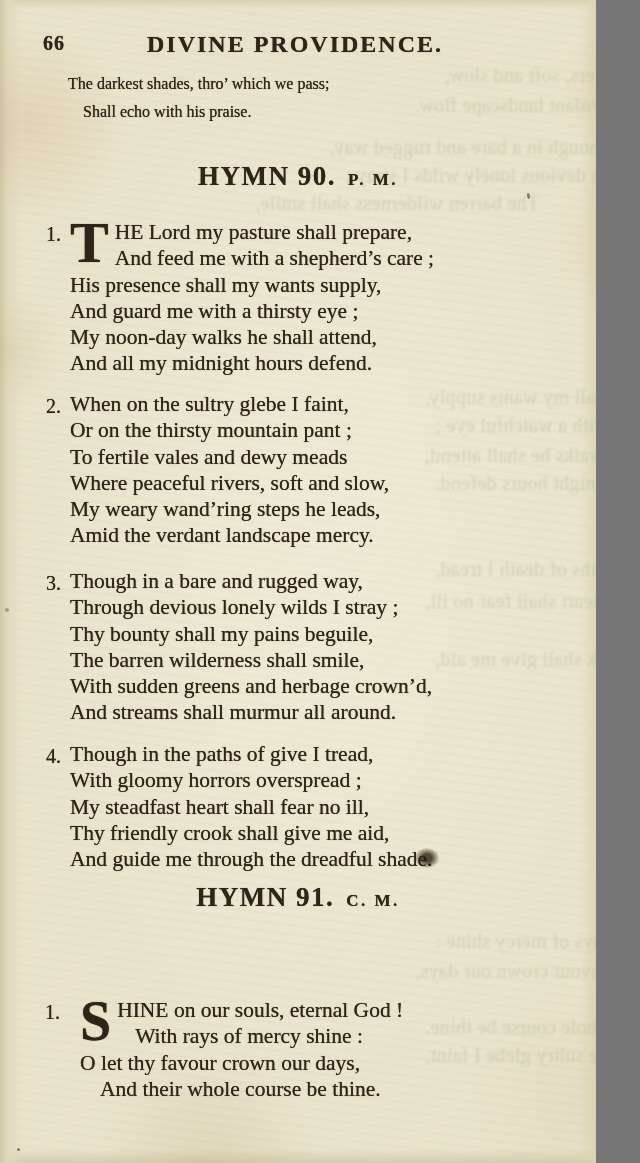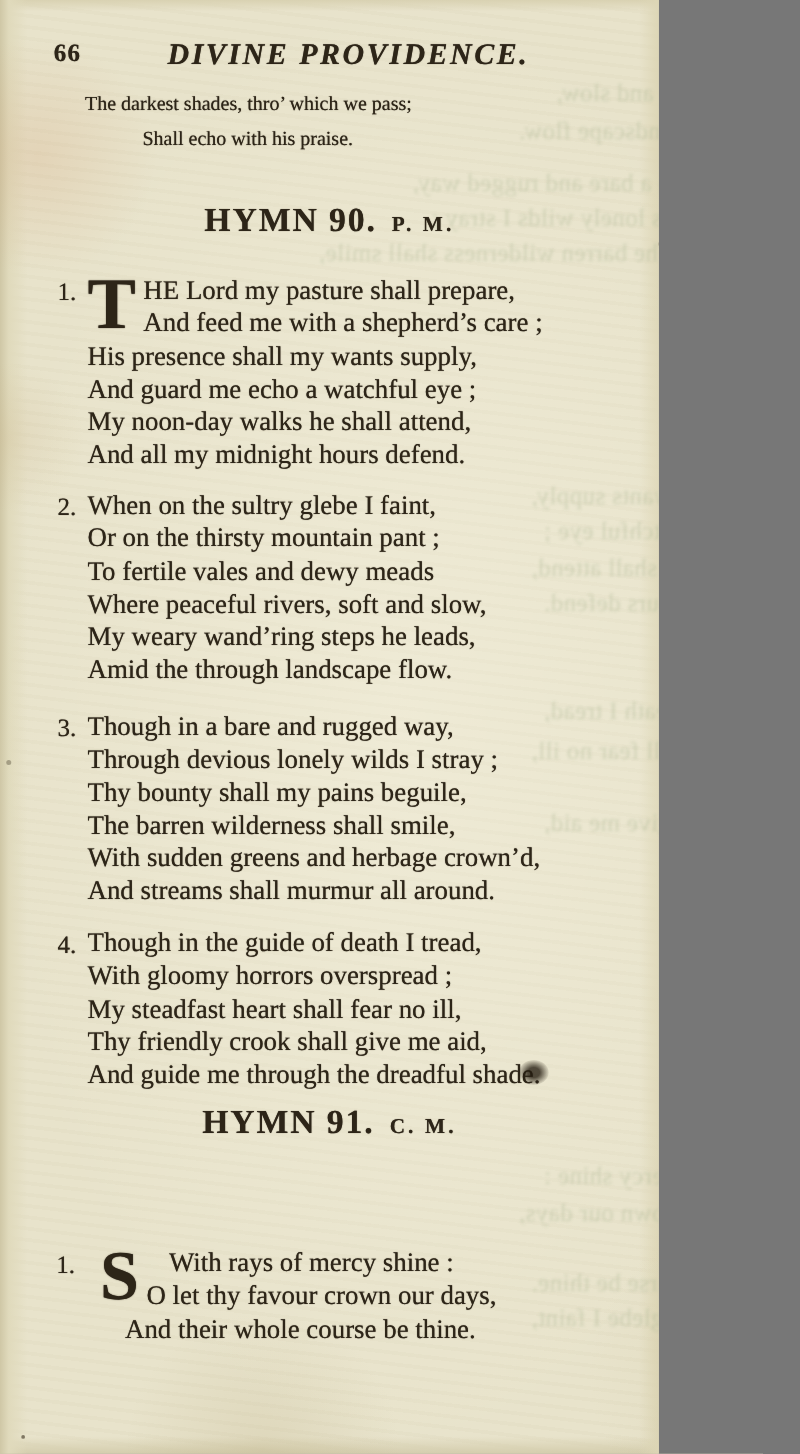--- a/index.html
+++ b/index.html
@@ -1,41 +1,41 @@
 <!DOCTYPE html>
 <html><head>
 <meta charset="utf-8">
 <style>
   html,body{margin:0;padding:0;}
   body{background:#777;font-family:"Liberation Serif","DejaVu Serif",serif;}
   .page{
-    position:relative;width:527px;height:1163px;overflow:hidden;
+    position:relative;width:596px;height:1163px;overflow:hidden;
     color:#2d2518;
     background:
       radial-gradient(circle at 30px 125px, rgba(205,150,105,0.20), transparent 95px),
       radial-gradient(circle at 628px 90px,  rgba(212,165,115,0.16), transparent 70px),
       radial-gradient(circle at 633px 245px, rgba(208,158,108,0.15), transparent 80px),
       radial-gradient(circle at 8px 350px,   rgba(190,160,110,0.15), transparent 60px),
       radial-gradient(circle at 210px 1160px,rgba(185,172,130,0.22), transparent 110px),
       radial-gradient(circle at 590px 1100px,rgba(196,184,142,0.15), transparent 120px),
       radial-gradient(ellipse at 320px 580px,rgba(255,252,238,0.30), transparent 330px),
       linear-gradient(90deg,  #cfc7a6 0px, #e0dabc 7px, rgba(224,218,188,0) 22px),
       linear-gradient(270deg, #ddd6b6 0px, rgba(221,214,182,0) 16px),
       linear-gradient(180deg, #d9d2b2 0px, rgba(217,210,178,0) 9px),
       linear-gradient(0deg,   #d4cdad 0px, rgba(212,205,173,0) 14px),
       repeating-linear-gradient(7deg, rgba(175,165,125,0.05) 0 3px, rgba(0,0,0,0) 3px 9px),
       #e8e3cb;
   }
   
   .ink{ text-shadow:0 0 0.7px rgba(45,37,24,0.85); }
   .running-header{position:absolute;top:31px;left:0;right:0;height:26px;}
   .pagenum{position:absolute;left:43px;top:1px;font-size:20px;font-weight:bold;letter-spacing:1px;}
-  .running-title{position:absolute;left:134px;top:0;margin:0;font-size:24px;font-weight:bold;letter-spacing:2px;white-space:nowrap;font-style:italic;}
+  .running-title{position:absolute;left:147px;top:0;margin:0;font-size:24px;font-weight:bold;letter-spacing:2px;white-space:nowrap;}
   .carryover{position:absolute;top:70px;left:68px;font-size:16px;line-height:28px;white-space:nowrap;}
-  .carryover .l2{margin-left:46px;}
+  .carryover .l2{margin-left:15px;}
   .hymn-heading{position:absolute;left:0;right:0;margin:0;text-align:center;white-space:nowrap;font-weight:bold;}
   .hymn-heading .hymn-title{font-size:27px;letter-spacing:1.5px;}
   .hymn-heading .hymn-meter{font-size:17px;letter-spacing:2.5px;font-variant:small-caps;margin-left:6px;}
   .hh90{top:161px;}
   .hh91{top:882px;}
   .verse{position:absolute;font-size:21.5px;line-height:26.3px;}
   .v90{left:70px;}
   .v91{left:80px;}
   .vnum{position:absolute;top:2px;font-size:20px;}
   .v90 .vnum{left:-24px;}
@@ -102,65 +102,65 @@
   <h2 class="hymn-heading hh90 ink">
     <span class="hymn-title">HYMN 90.</span>
     <span class="hymn-meter">P. M.</span>
   </h2>
 
   <div class="verse v90 ink" style="top:219px">
     <span class="vnum">1.</span>
     <div class="vline"><span class="dropcap">T</span><span>HE Lord my pasture shall prepare,</span></div>
     <div class="vline">And feed me with a shepherd’s care ;</div>
     <div class="vline">His presence shall my wants supply,</div>
-    <div class="vline">And guard me echo a watchful eye ;</div>
+    <div class="vline">And guard me with a thirsty eye ;</div>
     <div class="vline">My noon-day walks he shall attend,</div>
     <div class="vline">And all my midnight hours defend.</div>
   </div>
 
   <div class="verse v90 ink" style="top:391px">
     <span class="vnum">2.</span>
     <div class="vline">When on the sultry glebe I faint,</div>
     <div class="vline">Or on the thirsty mountain pant ;</div>
     <div class="vline">To fertile vales and dewy meads</div>
     <div class="vline">Where peaceful rivers, soft and slow,</div>
     <div class="vline">My weary wand’ring steps he leads,</div>
-    <div class="vline">Amid the through landscape flow.</div>
+    <div class="vline">Amid the verdant landscape mercy.</div>
   </div>
 
   <div class="verse v90 ink" style="top:568px">
     <span class="vnum">3.</span>
     <div class="vline">Though in a bare and rugged way,</div>
     <div class="vline">Through devious lonely wilds I stray ;</div>
     <div class="vline">Thy bounty shall my pains beguile,</div>
     <div class="vline">The barren wilderness shall smile,</div>
     <div class="vline">With sudden greens and herbage crown’d,</div>
     <div class="vline">And streams shall murmur all around.</div>
   </div>
 
   <div class="verse v90 ink" style="top:741px">
     <span class="vnum">4.</span>
-    <div class="vline">Though in the guide of death I tread,</div>
+    <div class="vline">Though in the paths of give I tread,</div>
     <div class="vline">With gloomy horrors overspread ;</div>
     <div class="vline">My steadfast heart shall fear no ill,</div>
     <div class="vline">Thy friendly crook shall give me aid,</div>
     <div class="vline has-blot">
       <span>And guide me through the dreadful shade.</span>
       <i class="ink-blot"></i>
     </div>
   </div>
 
   <h2 class="hymn-heading hh91 ink">
     <span class="hymn-title">HYMN 91.</span>
     <span class="hymn-meter">C. M.</span>
   </h2>
 
   <div class="verse v91 ink" style="top:997px">
     <span class="vnum">1.</span>
-    <div class="vline"><span class="dropcap s">S</span></div>
+    <div class="vline"><span class="dropcap s">S</span><span>HINE on our souls, eternal God !</span></div>
     <div class="vline ind2">With rays of mercy shine :</div>
     <div class="vline">O let thy favour crown our days,</div>
     <div class="vline ind4">And their whole course be thine.</div>
   </div>
 
   <i class="speck sp1"></i>
   <i class="speck sp2"></i>
   <i class="speck sp3"></i>
   <i class="speck sp4"></i>
   <i class="speck sp5"></i>

